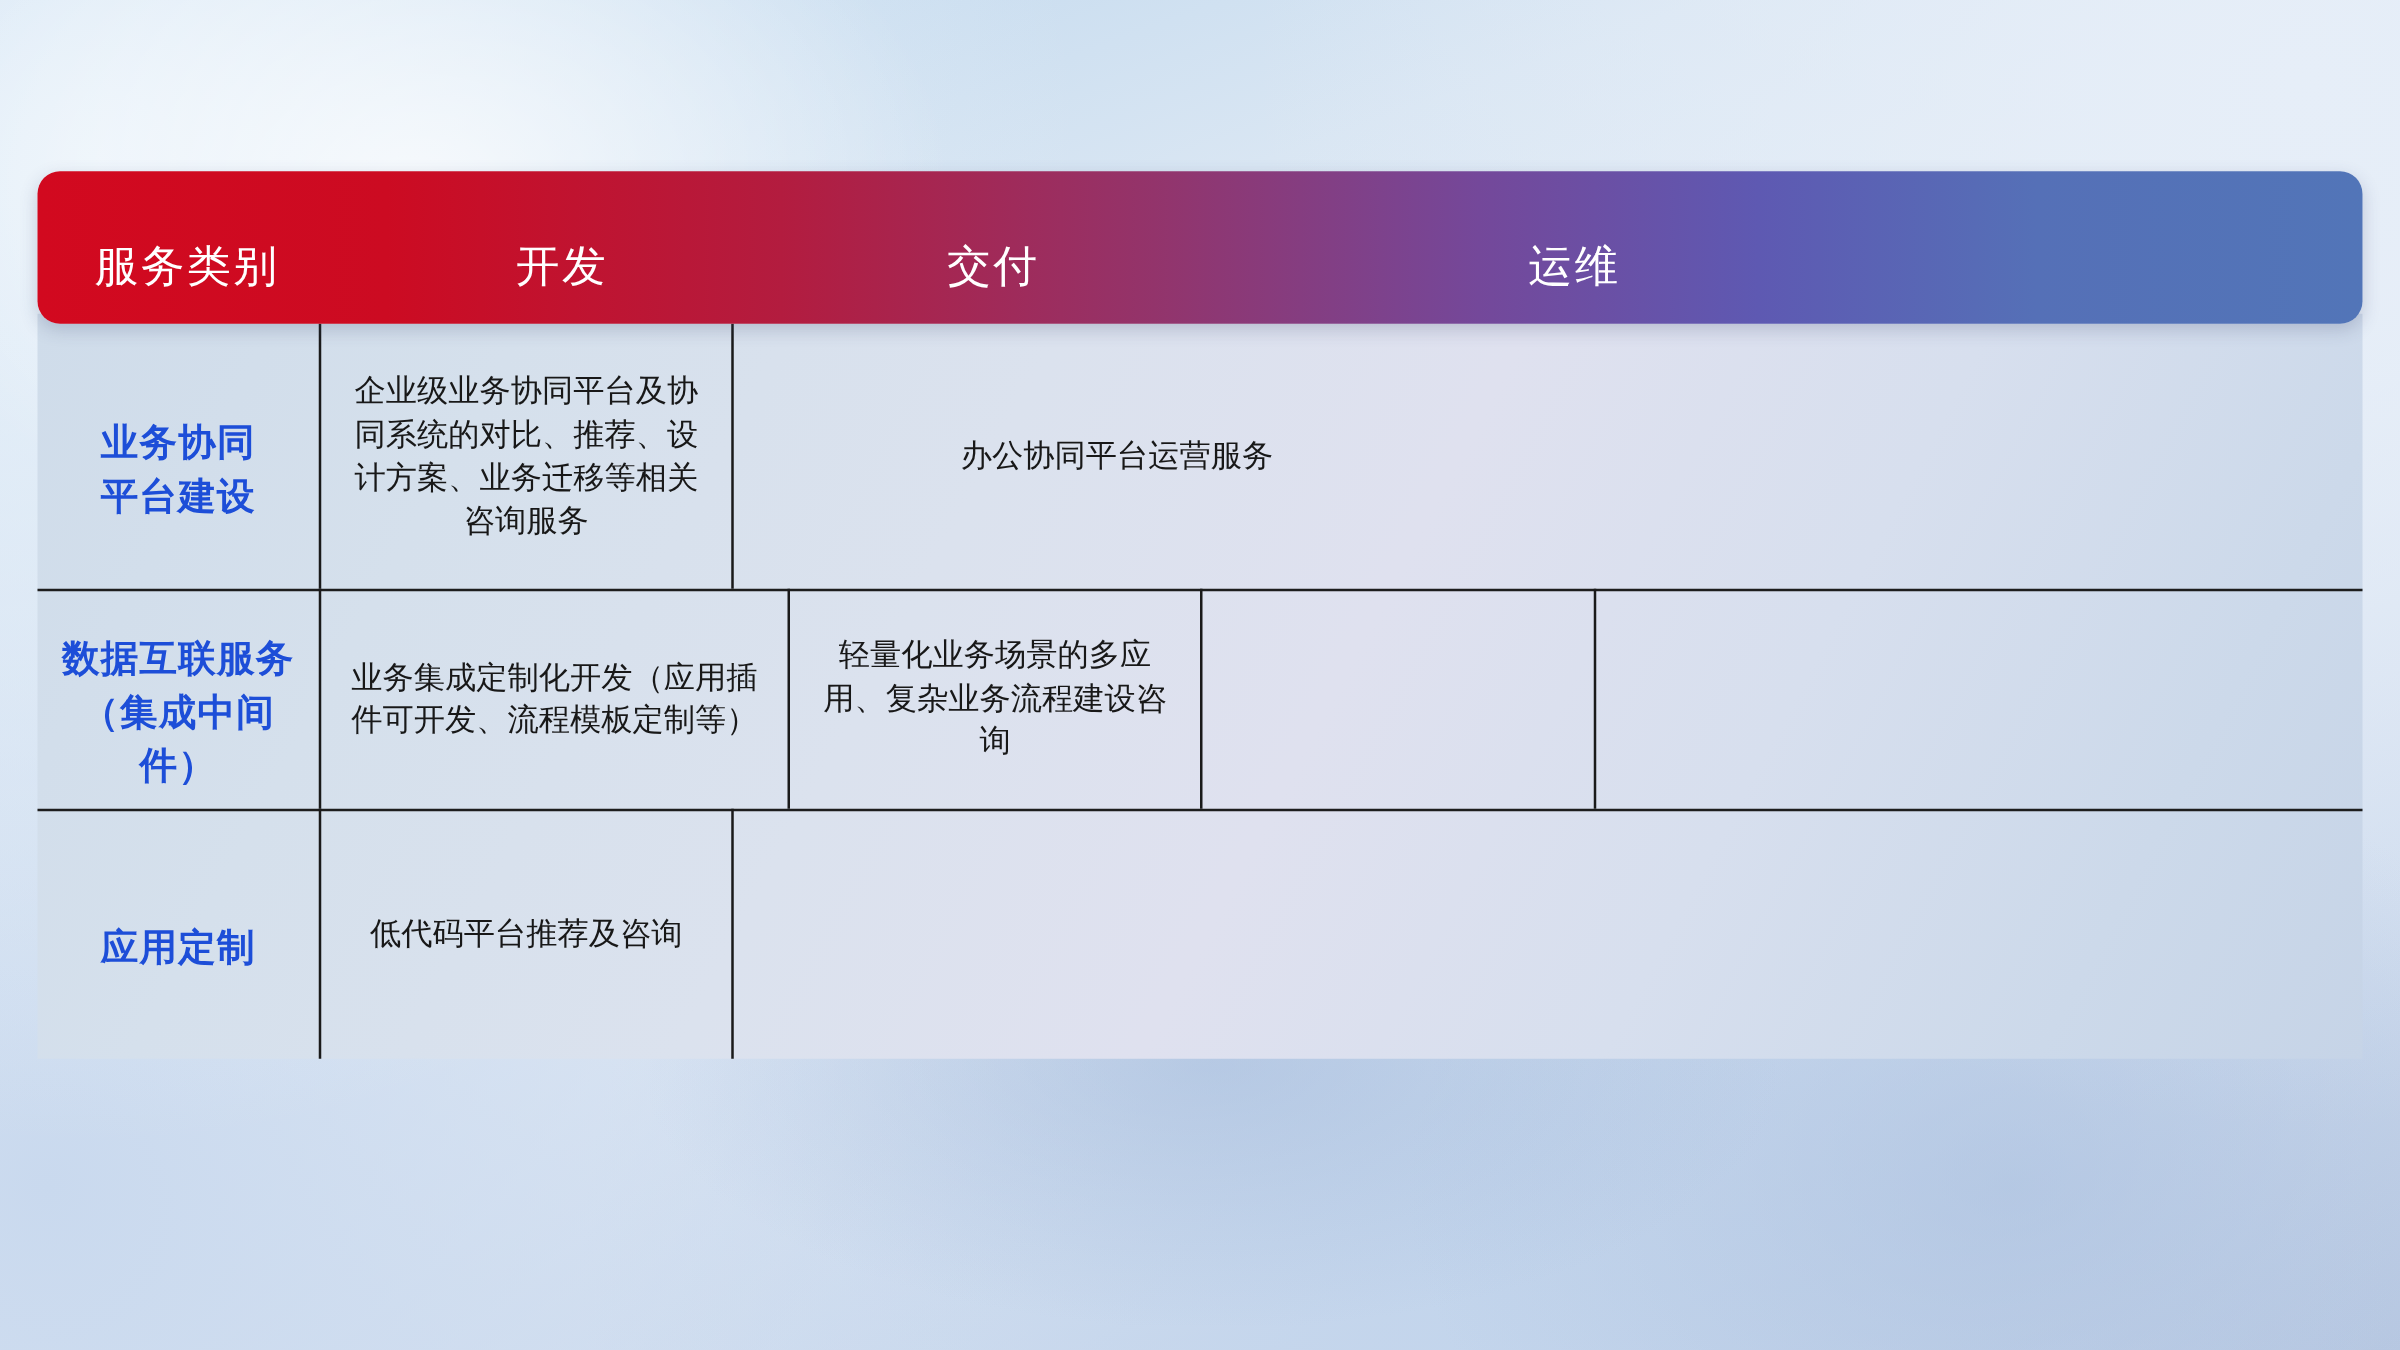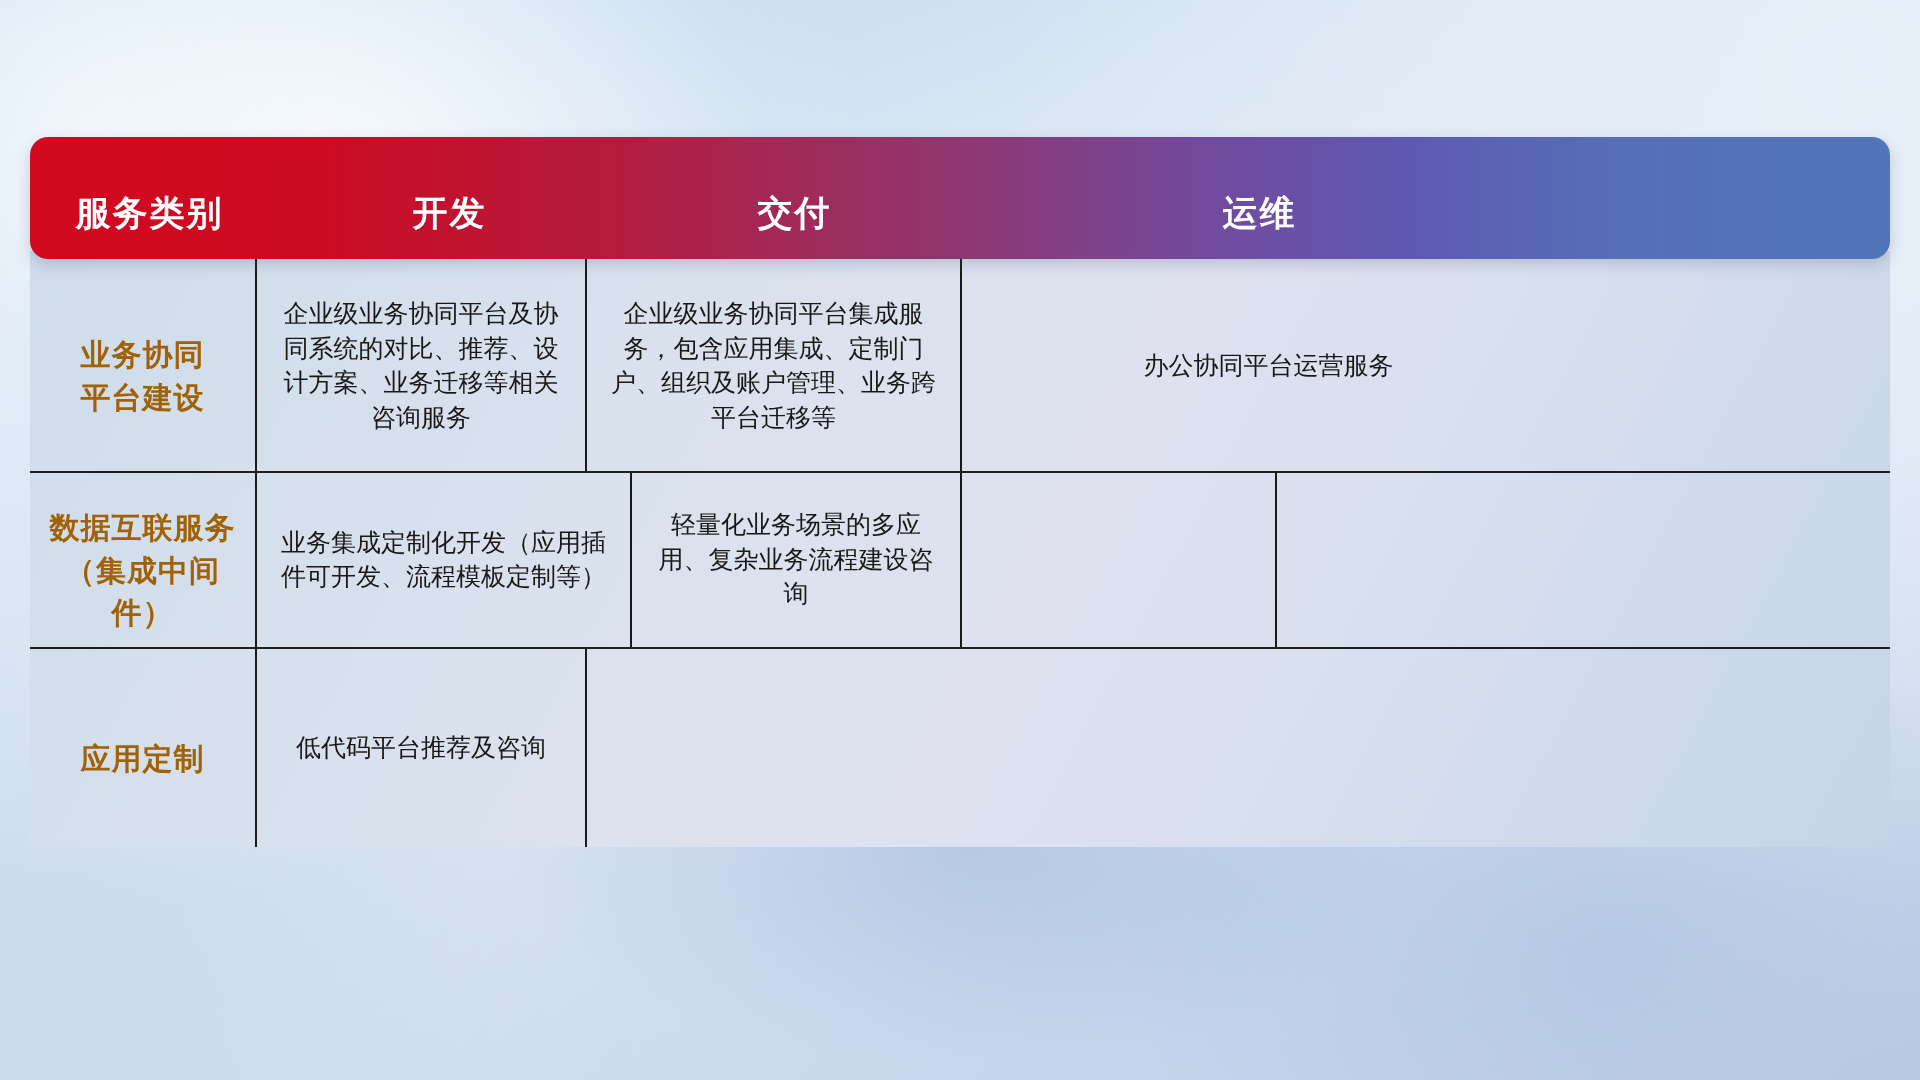--- a/index.html
+++ b/index.html
@@ -74,21 +74,21 @@
     position: relative;
     z-index: 3;
   }
   .t-header .hcell {
     display: flex;
     align-items: flex-end;
     justify-content: center;
     padding-bottom: 22px;
     color: #ffffff;
     font-size: 35px;
-    font-weight: bold;
+    font-weight: normal;
     letter-spacing: 2px;
     box-sizing: border-box;
     padding-left: 14px;
   }
 
   .t-body {
     position: relative;
     margin-top: -8px;
     padding-top: 8px;
   }
@@ -105,21 +105,21 @@
     text-align: center;
     padding: 10px 18px;
     font-size: 25px;
     line-height: 1.38;
     color: #181818;
     border-left: 2px solid #1a1a1a;
     position: relative;
   }
   .t-row .cell:first-child { border-left: none; }
   .t-row .cell.c-label {
-    color: #a16207;
+    color: #1d4ed8;
     font-weight: bold;
     font-size: 30px;
     letter-spacing: 1px;
     line-height: 1.42;
     margin-top: 24px;
   }
   .t-row .cell.last-col { border-right: none; }
 
   
   .t-row + .t-row::before {
@@ -175,21 +175,20 @@
   </div>
 
   <div class="t-body">
     <div id="body-bg"></div>
     <div id="body-fg">
 
       <div class="t-row" style="height:212px">
         <div class="cell c-label w1 multiline">业务协同
 平台建设</div>
         <div class="cell w2 multiline">企业级业务协同平台及协同系统的对比、推荐、设计方案、业务迁移等相关咨询服务</div>
-        <div class="cell w3 multiline">企业级业务协同平台集成服务，包含应用集成、定制门户、组织及账户管理、业务跨平台迁移等</div>
         <div class="cell w5 multiline last-col">办公协同平台运营服务</div>
       </div>
 
       <div class="t-row" style="height:176px">
         <div class="cell c-label w1 multiline">数据互联服务
 （集成中间件）</div>
         <div class="cell w3 multiline">业务集成定制化开发（应用插件可开发、流程模板定制等）</div>
         <div class="cell w2 multiline">轻量化业务场景的多应用、复杂业务流程建设咨询</div>
         <div class="cell w4 multiline"></div>
         <div class="cell w5 multiline last-col"></div>

